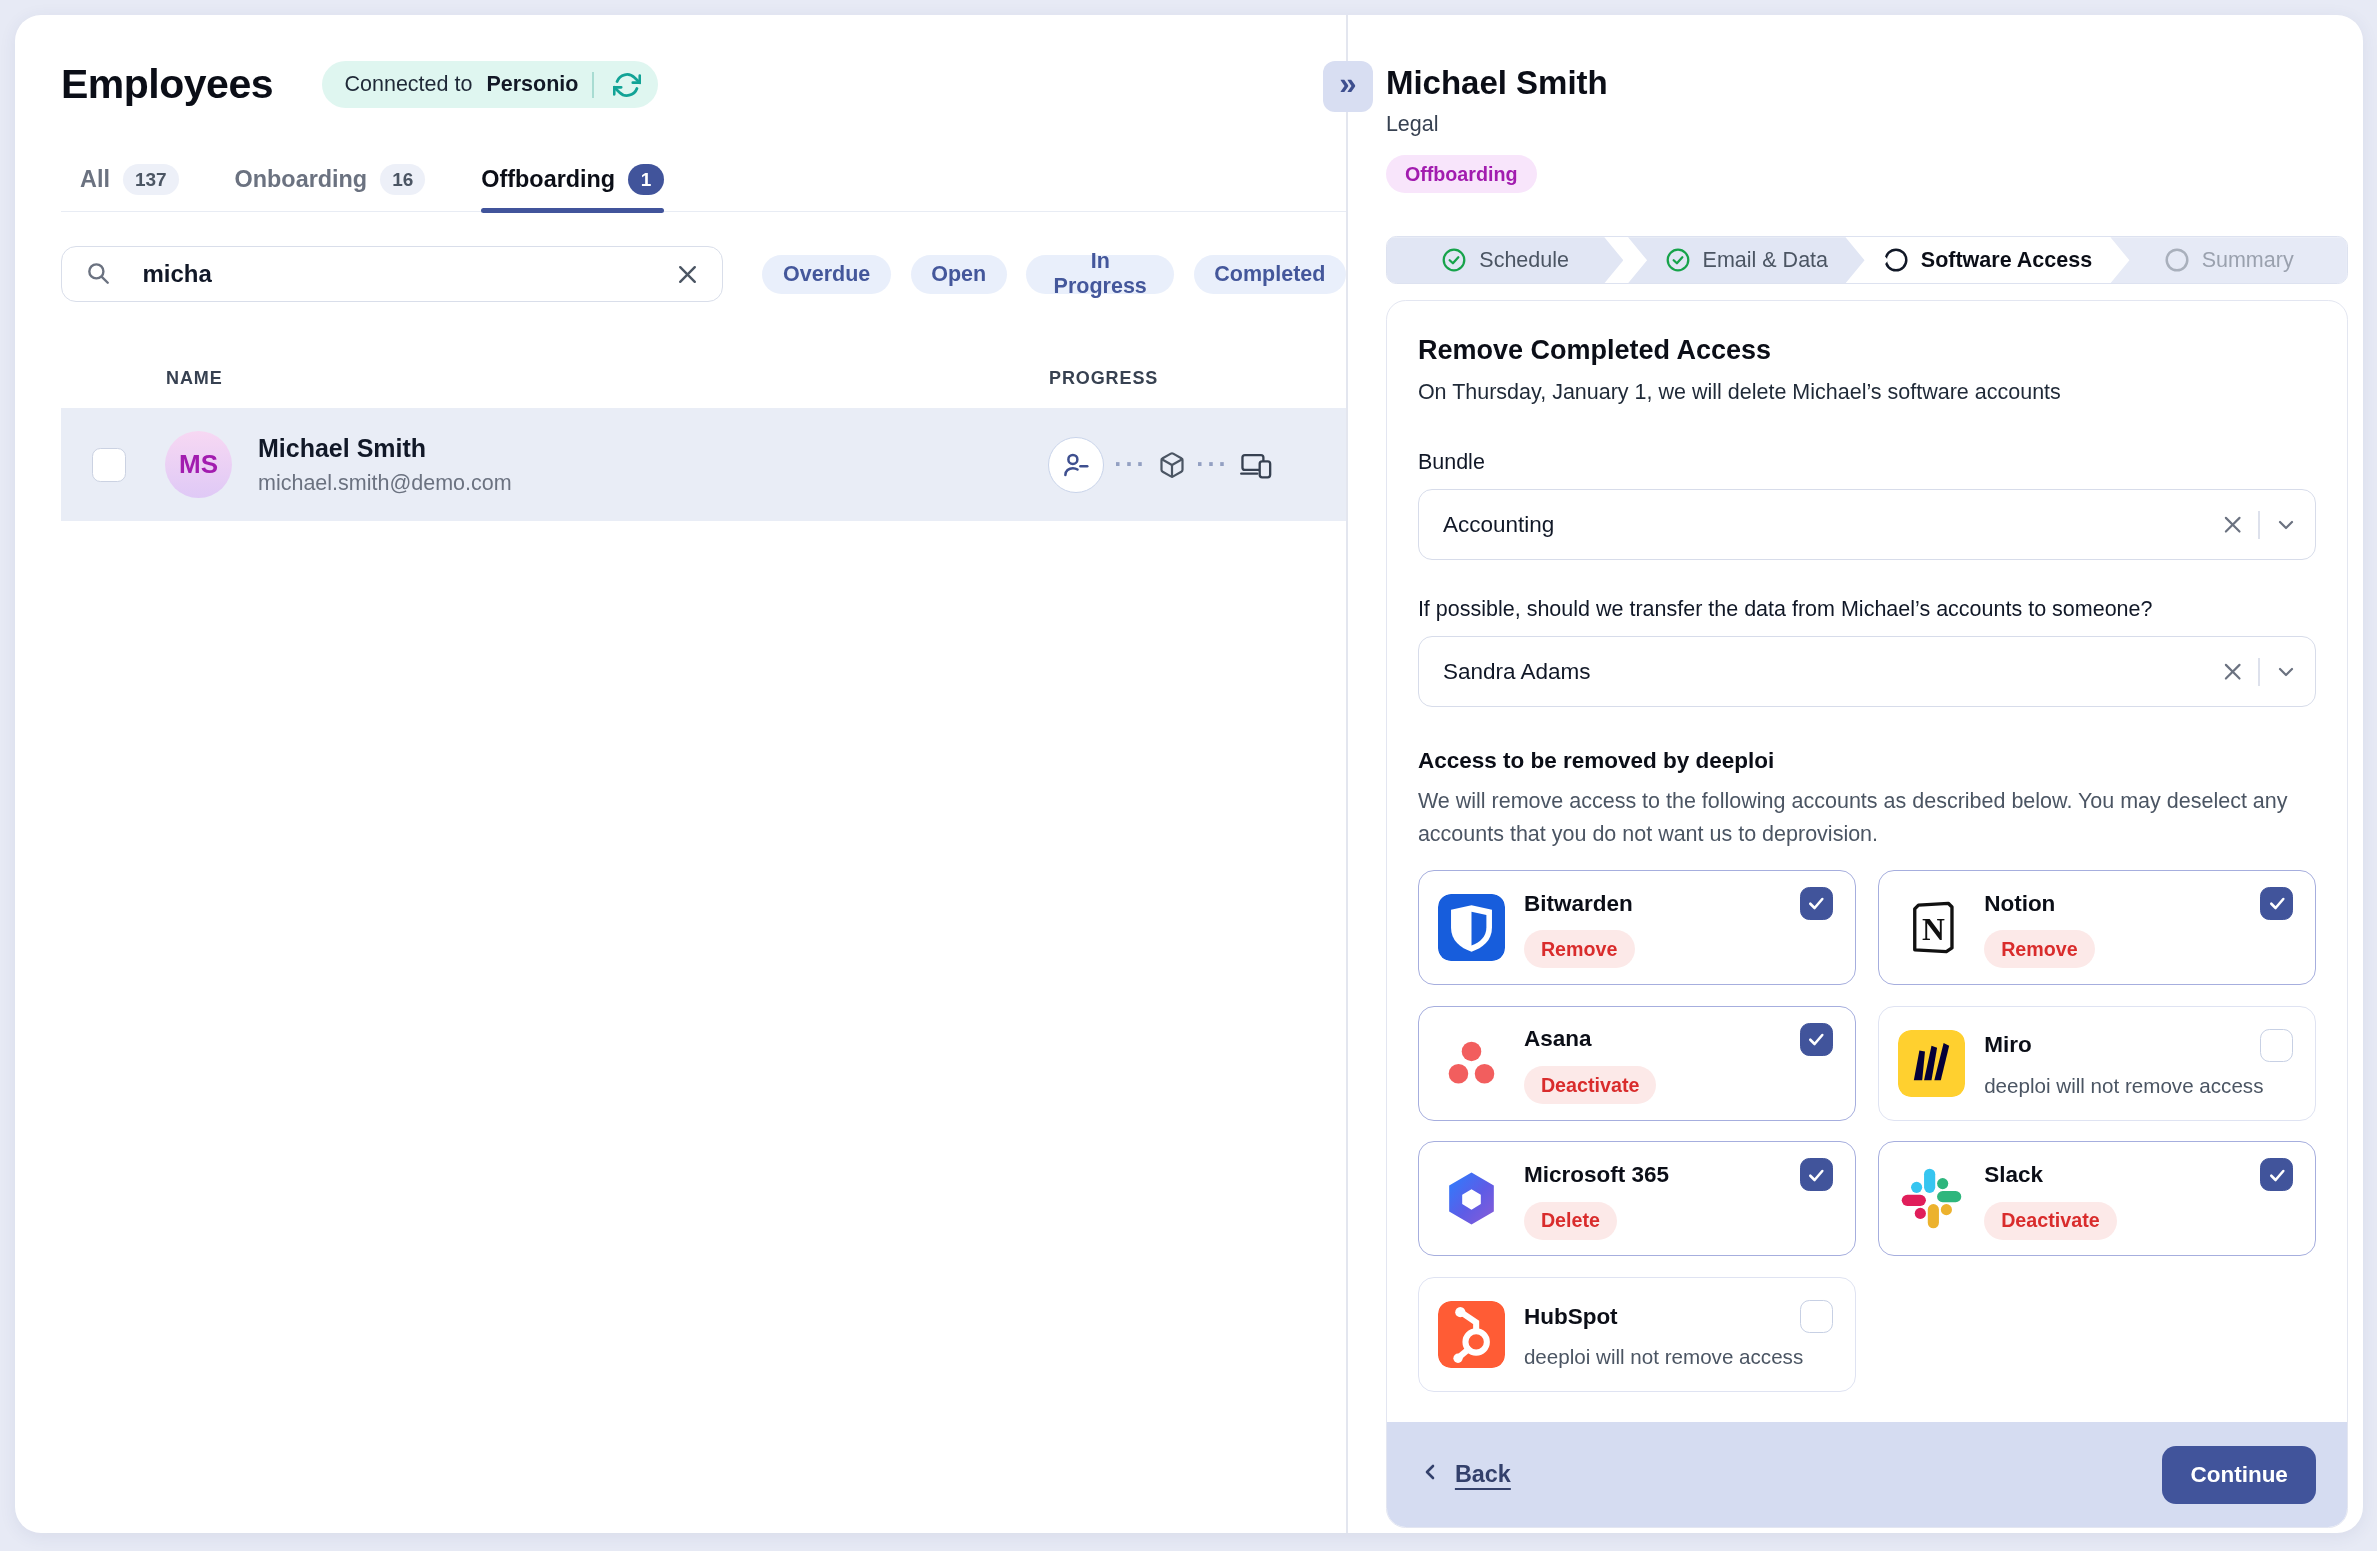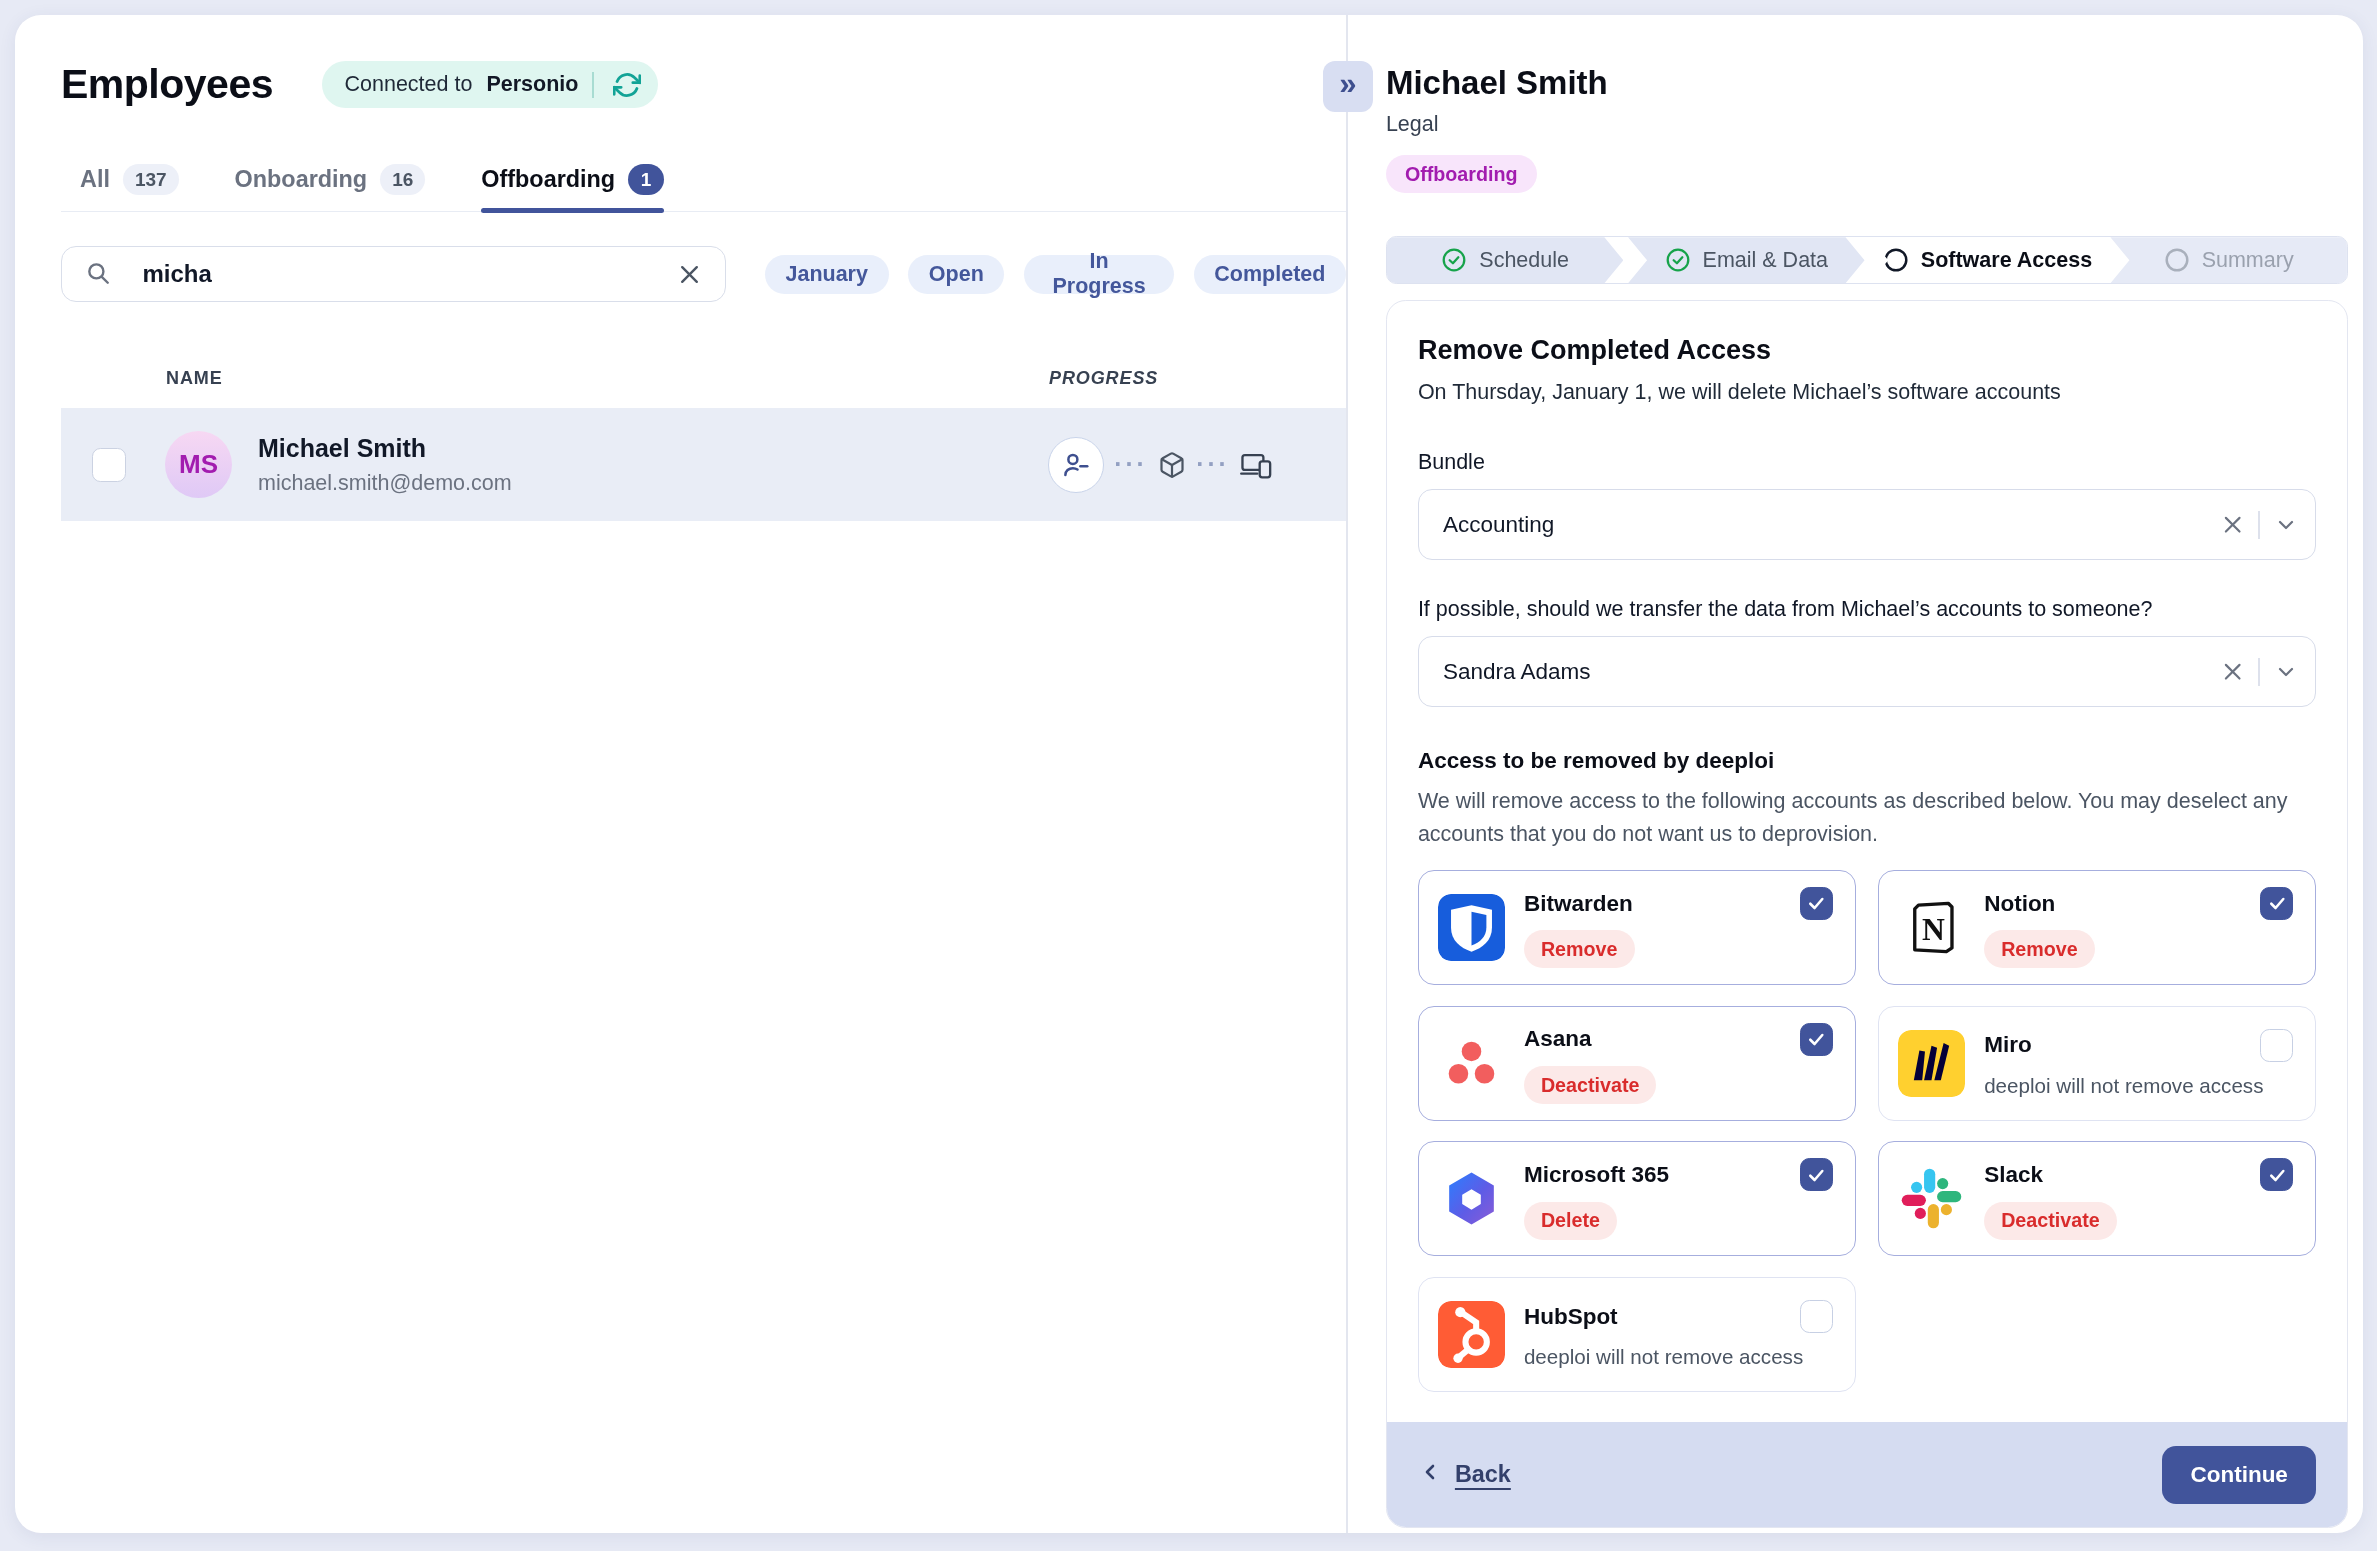--- a/index.html
+++ b/index.html
@@ -48,21 +48,21 @@
   .search-box input { flex: 1; border: none; outline: none; font-size: 24px; font-weight: 700;
                       color: #111827; font-family: inherit; background: transparent; }
   .icon-btn { background: none; border: none; display: flex; align-items: center; cursor: pointer; }
   .chips { margin-left: 39px; display: flex; gap: 19.7px; }
   .chip { height: 39px; display: inline-flex; align-items: center; padding: 0 20.6px; border-radius: 20.6px;
           background: #E9EFFB; color: #44579B; font-size: 21.5px; font-weight: 700; border: none; cursor: pointer; }
   
   .tbl-head { margin-top: 58px; position: relative; height: 24px; width: 1285px; }
   .tbl-head .col { position: absolute; top: 8px; font-size: 18px; font-weight: 700; color: #374151; letter-spacing: 0.9px; }
   .tbl-head .col.c0 { left: 105px; }
-  .tbl-head .col.c1 { left: 988px; font-style: italic; }
+  .tbl-head .col.c1 { left: 988px; }
   .emp-row { margin-top: 24px; width: 1285px; height: 113px; background: #E9EDF6;
              display: flex; align-items: center; position: relative; cursor: pointer; }
   .row-check { margin-left: 31px; width: 34px; height: 34px; background: #fff; border: 1.9px solid #CBD2E2; border-radius: 8.4px; flex: none; }
   .avatar { margin-left: 39px; width: 67px; height: 67px; border-radius: 50%; flex: none;
             background: linear-gradient(180deg, #F7D8F3 0%, #DFC9F6 100%);
             display: flex; align-items: center; justify-content: center;
             font-size: 26px; font-weight: 700; color: #A21CAF; }
   .emp-texts { margin-left: 26px; }
   .emp-name { font-size: 25px; font-weight: 700; color: #111827; }
   .emp-email { margin-top: 7.5px; font-size: 21.5px; color: #6B7280; }
@@ -176,21 +176,21 @@
         </span>
         <input type="text" value="micha" style="">
         <button class="icon-btn">
           <svg width="25" height="25" viewBox="0 0 24 24" fill="none" stroke="#4B5563" stroke-width="2.3" stroke-linecap="round">
             <line x1="5" y1="5" x2="19" y2="19"></line>
               <line x1="19" y1="5" x2="5" y2="19"></line>
           </svg>
         </button>
       </div>
       <div class="chips">
-          <button class="chip">January</button>
+          <button class="chip">Overdue</button>
           <button class="chip">Open</button>
           <button class="chip">In Progress</button>
           <button class="chip">Completed</button>
         </div>
     </div>
 
     <div class="tbl-head">
         <span class="col c0">NAME</span>
         <span class="col c1">PROGRESS</span>
       </div>

